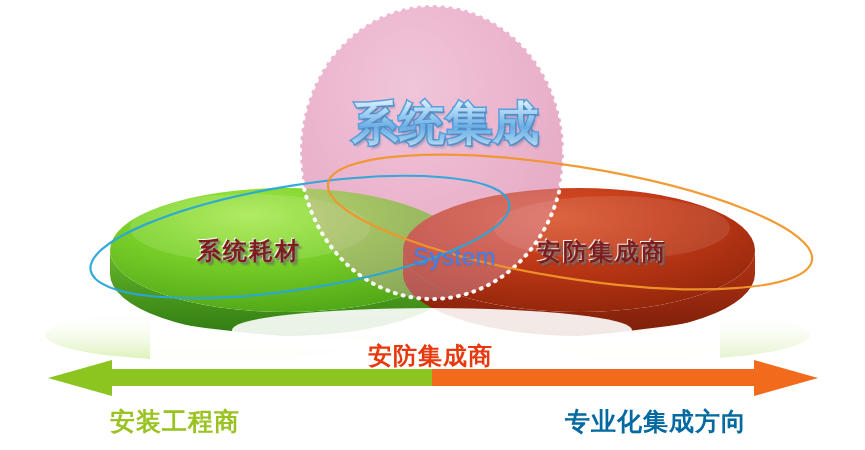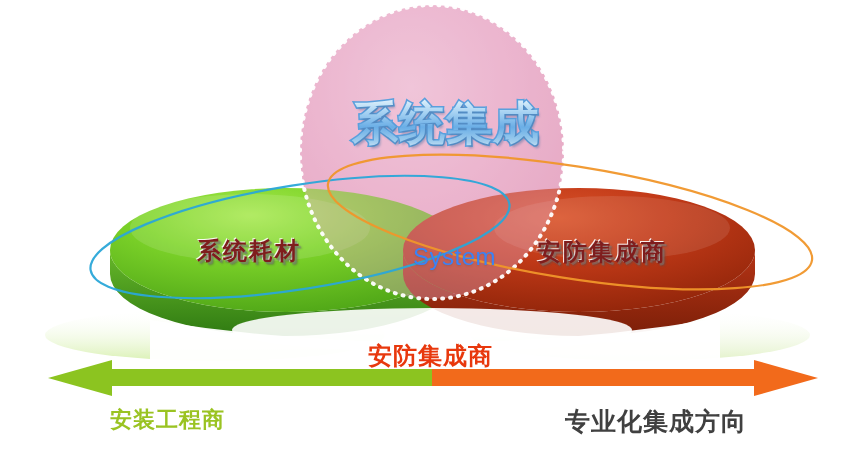--- a/index.html
+++ b/index.html
@@ -53,26 +53,26 @@
     margin-left:17px;
   }
 
   
   #arrow-caption{
     left:368px;top:340px;font-size:24px;color:#e8380d;
     font-family:"DejaVu Sans","Liberation Sans",sans-serif;
     letter-spacing:1px;
   }
   #caption-left{
-    left:110px;top:405px;font-size:22px;color:#9ac322;
+    left:110px;top:405px;font-size:25px;color:#9ac322;
     font-family:"DejaVu Sans","Liberation Sans",sans-serif;
     letter-spacing:1px;
   }
   #caption-right{
-    left:565px;top:405px;font-size:25px;color:#404040;
+    left:565px;top:405px;font-size:25px;color:#0369a1;
     font-family:"DejaVu Sans","Liberation Sans",sans-serif;
     letter-spacing:1px;
   }
 </style>
 </head>
 <body>
 
 <div id="stage">
 
   <svg class="layer" viewBox="0 0 865 450">

